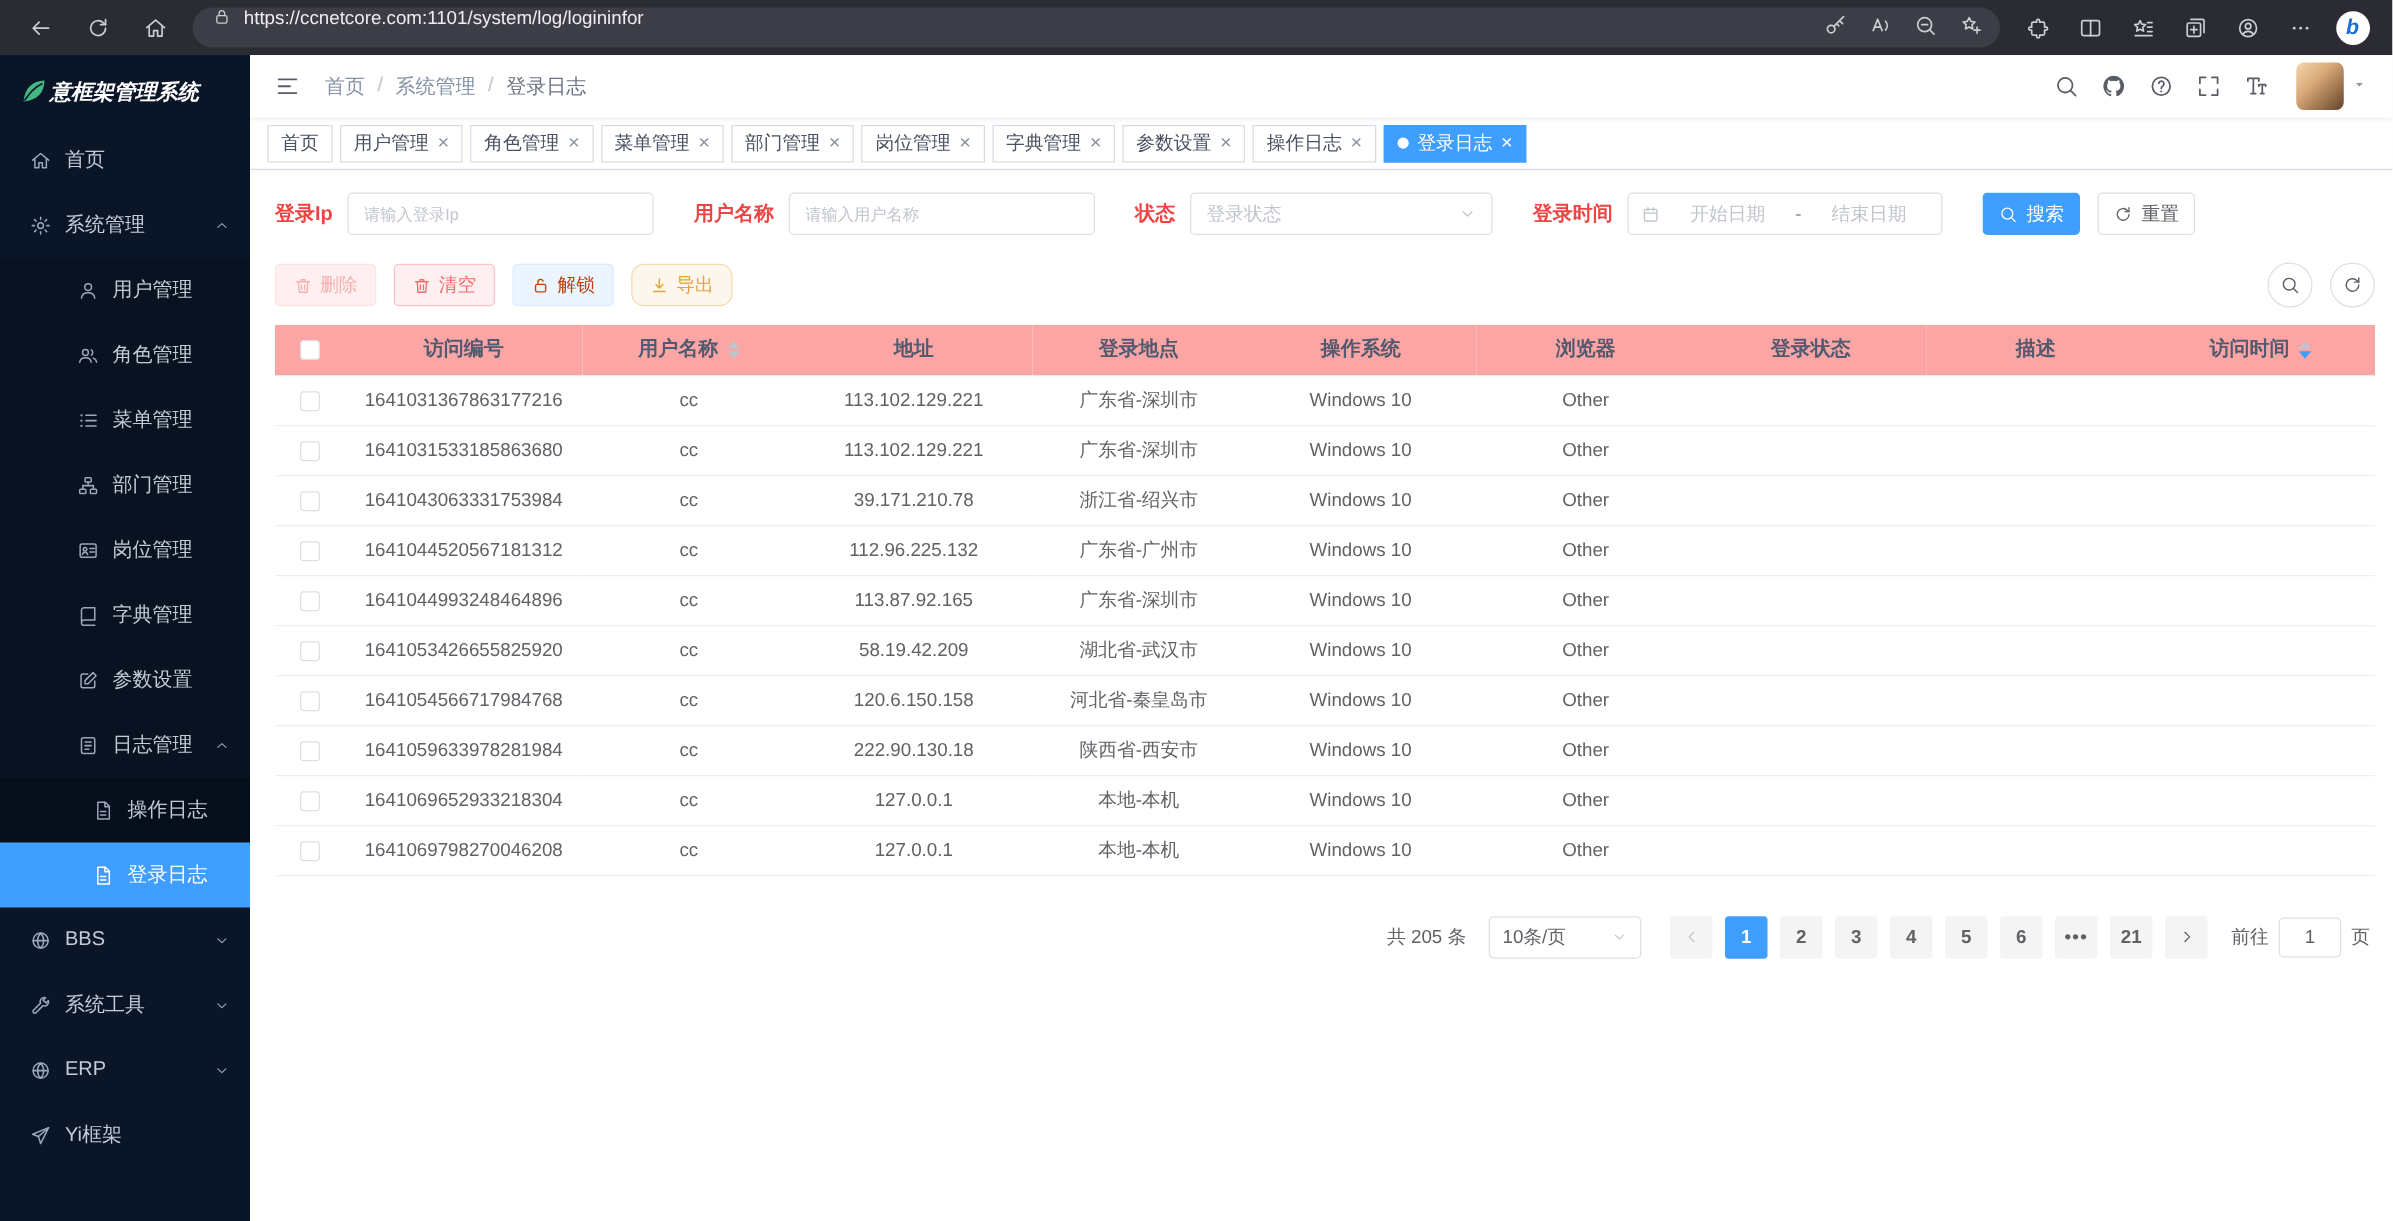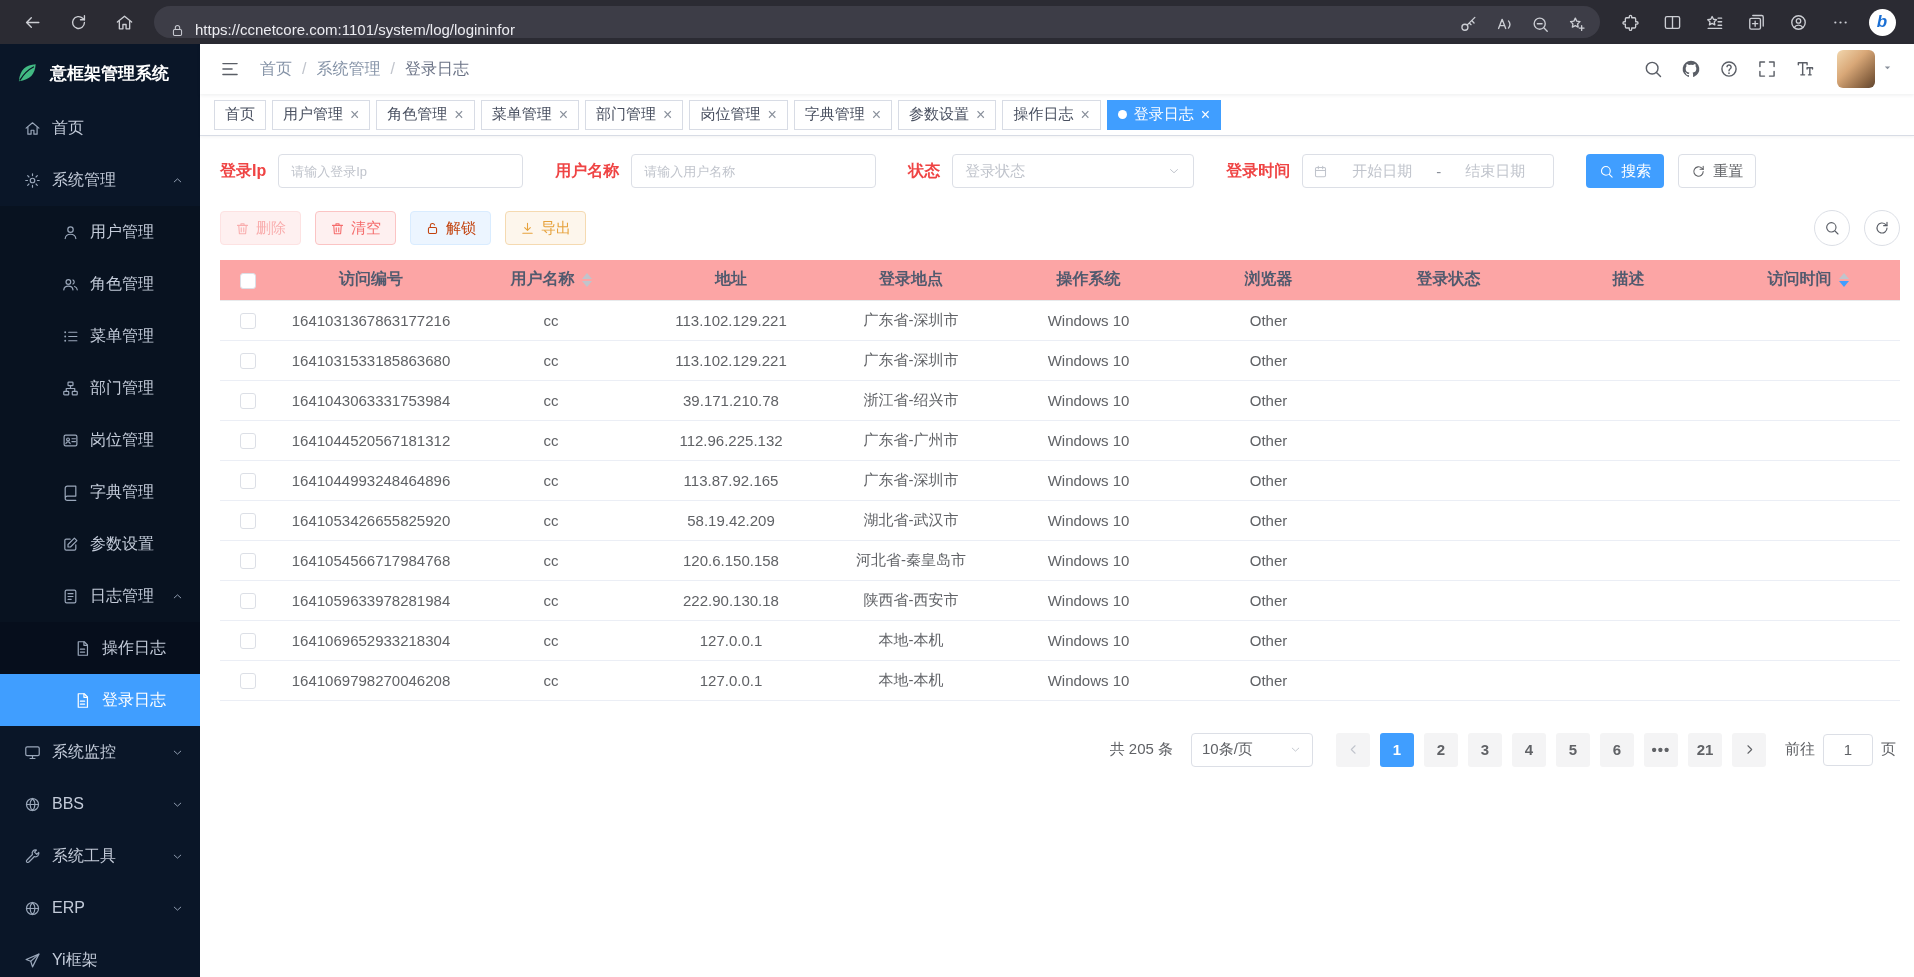--- a/index.html
+++ b/index.html
@@ -7,33 +7,33 @@
   body { font-family:"Liberation Sans","DejaVu Sans",sans-serif; background:#fff; }
   button { font-family:inherit; }
   .ic { display:inline-flex; align-items:center; justify-content:center; }
   .ic svg { width:16px; height:16px; }
 
   
   .browser-bar { height:44px; background:#2b2b33; display:flex; align-items:center; padding:0 12px; }
   .b-nav { display:flex; align-items:center; gap:6px; }
   .bbtn { width:40px; height:36px; background:transparent; border:none; color:#ccced4; display:inline-flex; align-items:center; justify-content:center; border-radius:6px; cursor:pointer; }
   .bbtn .ic svg { width:19px; height:19px; }
-  .addr { flex:1; height:32px; background:#3d3d47; border-radius:16px; display:flex; align-items:flex-end; padding:0 6px 0 16px; margin:0 10px; min-width:0; }
+  .addr { flex:1; height:32px; background:#3d3d47; border-radius:16px; display:flex; align-items:flex-start; padding:0 6px 0 16px; margin:0 10px; min-width:0; }
   .addr .ic.lock svg { width:15px; height:15px; }
   .addr { color:#c9cbd2; }
   .url { flex:1; font-size:15px; color:#ececf1; margin-left:10px; white-space:nowrap; overflow:hidden; }
   .addr-icons { display:flex; align-items:center; }
   .addr-icons .bbtn { width:36px; height:28px; }
   .b-right { display:flex; align-items:center; gap:2px; }
   .bing-circle { width:27px; height:27px; border-radius:50%; background:#fff; color:#1a6fd4; font-weight:bold; font-size:17px; font-style:italic; display:inline-flex; align-items:center; justify-content:center; }
 
   
   .app { display:flex; height:933px; }
   .sidebar { width:200px; background:#0a1628; flex-shrink:0; display:flex; flex-direction:column; overflow:hidden; }
-  .logo { height:58px; display:flex; align-items:center; padding:0 14px; gap:10px; flex-shrink:0; }
+  .logo { height:58px; display:flex; align-items:center; padding:0 14px; flex-shrink:0;font-style:italic; }
   .logo .ic svg { width:26px; height:26px; }
   .logo-title { color:#fff; font-size:17px; font-weight:bold; white-space:nowrap; }
   .menu { flex:1; overflow:hidden; }
   .mi { height:52px; display:flex; align-items:center; gap:11px; color:#c3cbd9; font-size:16px; cursor:pointer; position:relative; padding-right:34px; white-space:nowrap; }
   .mi .ic { color:#9aa7ba; }
   .mi .ic svg { width:17px; height:17px; }
   .mi.lvl0 { padding-left:24px; }
   .mi.lvl1 { padding-left:62px; background:#081220; }
   .mi.lvl2 { padding-left:74px; background:#060e1c; }
   .mi .arrow { position:absolute; right:16px; }
@@ -86,21 +86,21 @@
   .btn.primary { background:#409eff; color:#fff; }
   .btn.plain { background:#fff; border-color:#dcdfe6; color:#606266; margin-left:14px; }
 
   .toolbar { display:flex; align-items:center; margin-top:22px; }
   .tbtn { height:34px; border-radius:4px; padding:0 14px; font-size:15px; display:inline-flex; align-items:center; gap:6px; margin-right:14px; border:1px solid; cursor:pointer; }
   .tbtn .ic svg { width:15px; height:15px; }
   .tbtn.danger { background:#fef0f0; border-color:#fbc4c4; color:#f56c6c; }
   .tbtn.danger.disabled { color:#f9aeae; border-color:#fde2e2; cursor:not-allowed; }
   .tbtn.primary { background:#ecf5ff; border-color:#b3d8ff; color:#409eff; }
   .tbtn.primary.disabled { color:#c2410c; border-color:#d9ecff; cursor:not-allowed; }
-  .tbtn.warning { background:#fdf6ec; border-color:#f5dab1; color:#e6a23c; }
+  .tbtn.warning { background:#fdf6ec; border-color:#f5dab1; color:#e6a23c;border-radius:10px; }
   .toolbar-right { margin-left:auto; display:flex; align-items:center; }
   .circle-btn { width:36px; height:36px; border-radius:50%; border:1px solid #dcdfe6; background:#fff; color:#5a5e66; display:inline-flex; align-items:center; justify-content:center; margin-left:14px; cursor:pointer; }
   .circle-btn .ic svg { width:16px; height:16px; }
 
   
   .grid { width:100%; border-collapse:collapse; table-layout:fixed; margin-top:14px; }
   .grid th { background:#fca5a5; height:40px; font-size:16px; color:#515a6e; font-weight:bold; text-align:center; border-bottom:1px solid #e8eaec; white-space:nowrap; }
   .grid td { height:40px; font-size:15px; color:#606266; text-align:center; border-bottom:1px solid #ebeef5; white-space:nowrap; overflow:hidden; }
   .cbx { display:inline-block; width:16px; height:16px; border:1px solid #dcdfe6; border-radius:3px; background:#fff; vertical-align:middle; cursor:pointer; }
   .sort { display:inline-flex; flex-direction:column; margin-left:7px; vertical-align:middle; gap:2px; cursor:pointer; }
@@ -381,34 +381,20 @@
           <span class="mi-label">操作日志</span>
         </div>
         <div class="mi lvl2 active">
           <span class="ic ">
             <svg viewBox="0 0 24 24" fill="none" stroke="currentColor" stroke-width="1.7" stroke-linecap="round" stroke-linejoin="round">
               <path d="M6 2.5h8.5l4.5 4.5v14.5H6z"></path>
               <path d="M14 2.5v5h5M9 13h6M9 17h6"></path>
             </svg>
           </span>
           <span class="mi-label">登录日志</span>
-        </div>
-        <div class="mi lvl0">
-          <span class="ic ">
-            <svg viewBox="0 0 24 24" fill="none" stroke="currentColor" stroke-width="1.7" stroke-linecap="round" stroke-linejoin="round">
-              <rect x="2.5" y="4" width="19" height="12.5" rx="2"></rect>
-              <path d="M8.5 20.5h7M12 16.5v4"></path>
-            </svg>
-          </span>
-          <span class="mi-label">系统监控</span>
-          <span class="ic arrow">
-            <svg viewBox="0 0 24 24" fill="none" stroke="currentColor" stroke-width="1.7" stroke-linecap="round" stroke-linejoin="round">
-              <path d="m6 9.5 6 5.5 6-5.5"></path>
-            </svg>
-          </span>
         </div>
         <div class="mi lvl0">
           <span class="ic ">
             <svg viewBox="0 0 24 24" fill="none" stroke="currentColor" stroke-width="1.7" stroke-linecap="round" stroke-linejoin="round">
               <circle cx="12" cy="12" r="8.5"></circle>
               <path d="M3.5 12h17M12 3.5c2.3 2.3 3.4 5.1 3.4 8.5s-1.1 6.2-3.4 8.5c-2.3-2.3-3.4-5.1-3.4-8.5S9.7 5.8 12 3.5z"></path>
             </svg>
           </span>
           <span class="mi-label">BBS</span>
           <span class="ic arrow">

